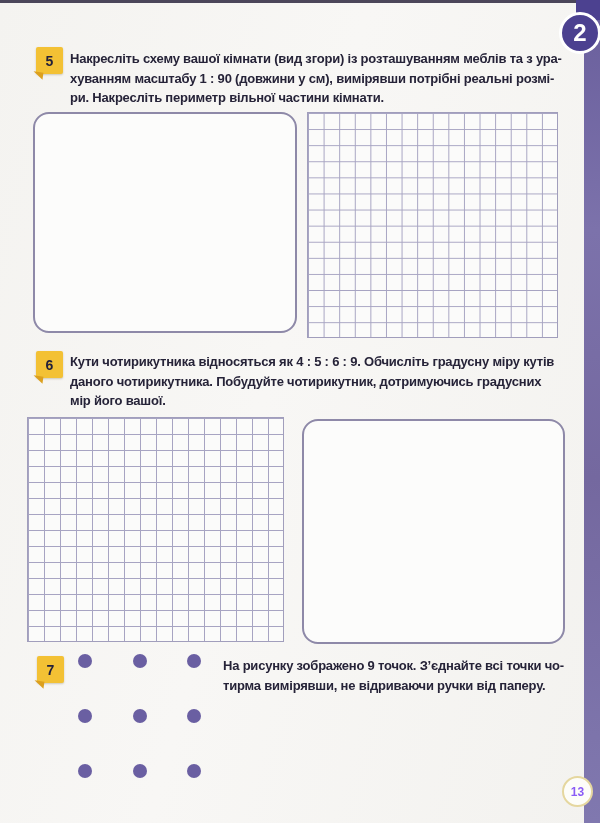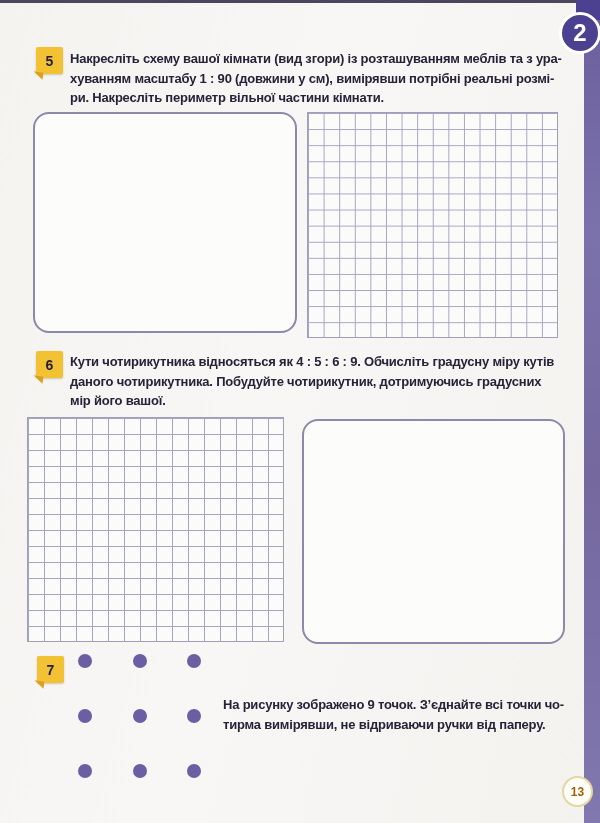--- a/index.html
+++ b/index.html
@@ -45,21 +45,21 @@
   }
   .grid-5{left:307px;top:112px;width:251px;height:226px;background-size:15.6px 16.1px;}
   .grid-6{left:27px;top:417px;width:257px;height:225px;background-size:16px 16px;}
   .box-5{left:33px;top:112px;width:264px;height:221px;}
   .box-6{left:302px;top:419px;width:263px;height:225px;}
   .dot{position:absolute;width:14px;height:14px;border-radius:50%;background:#6a5fa2;}
   .page-circle{
     position:absolute;left:562px;top:776px;width:31px;height:31px;border-radius:50%;
     background:#fdfdf9;border:2px solid #e5d79f;box-sizing:border-box;
     display:flex;align-items:center;justify-content:center;
-    font-size:12px;font-weight:700;color:#a16207;
+    font-size:12px;font-weight:700;color:#8b5cf6;
   }
 </style>
 </head>
 <body>
 
 <div class="page">
 
   <div class="top-edge"></div>
   <div class="side-band"></div>
   <div class="band-cap"></div>
@@ -97,21 +97,21 @@
     <div class="dot" style="left:78px;top:654px;"></div>
     <div class="dot" style="left:133px;top:654px;"></div>
     <div class="dot" style="left:187px;top:654px;"></div>
     <div class="dot" style="left:78px;top:709px;"></div>
     <div class="dot" style="left:133px;top:709px;"></div>
     <div class="dot" style="left:187px;top:709px;"></div>
     <div class="dot" style="left:78px;top:764px;"></div>
     <div class="dot" style="left:133px;top:764px;"></div>
     <div class="dot" style="left:187px;top:764px;"></div>
   </div>
-  <div class="task" style="left:223px;top:656px;margin-top:39px;">
+  <div class="task" style="left:223px;top:656px;">
     <div>На рисунку зображено 9 точок. З’єднайте всі точки чо-</div>
     <div>тирма вимірявши, не відриваючи ручки від паперу.</div>
   </div>
 
   <div class="page-circle">
     <span>13</span>
   </div>
 
 </div>
 

